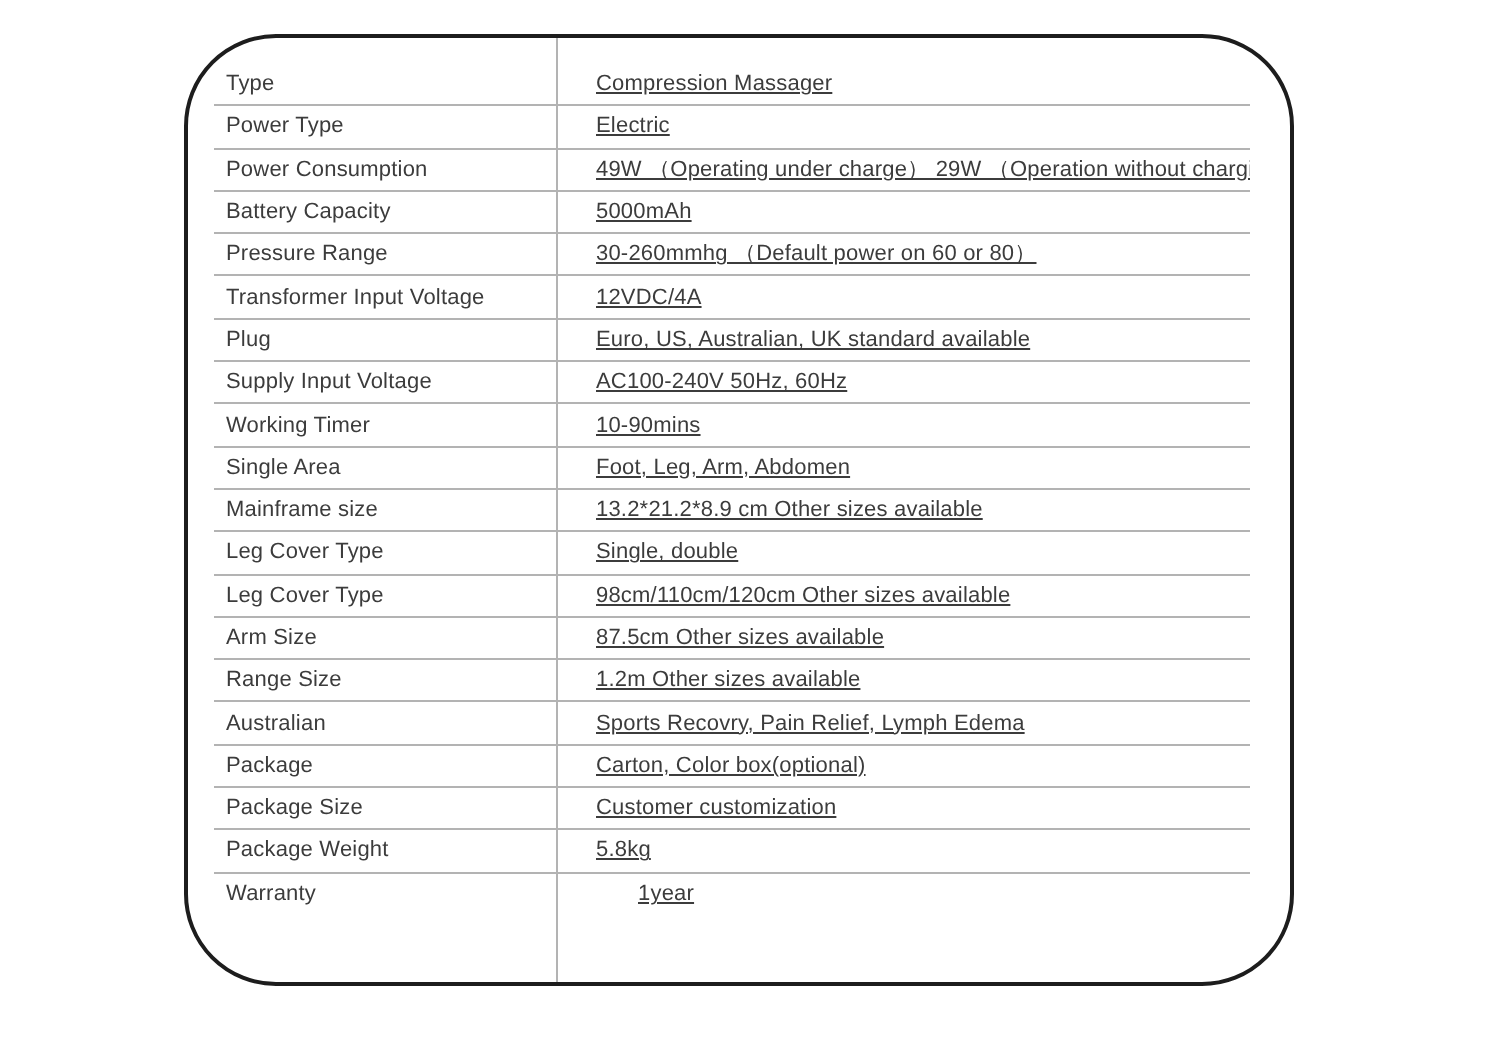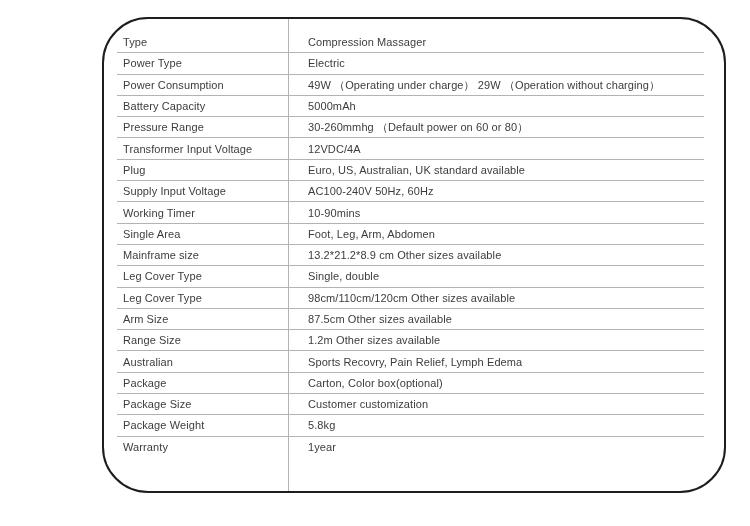--- a/index.html
+++ b/index.html
@@ -15,22 +15,22 @@
     font-family:"Liberation Sans", sans-serif;
   }
   .canvas{
     position:relative;
     width:750px;height:526px;
     background:var(--bg);
     overflow:hidden;
   }
   .spec-card{
     position:absolute;
-    left:102px;top:17px;
-    width:624px;height:476px;
+    left:92px;top:17px;
+    width:555px;height:476px;
     box-sizing:border-box;
     border:2px solid var(--border-color);
     border-radius:46px;
     background:var(--bg);
   }
   .col-divider{
     position:absolute;
     left:184px;top:0;bottom:0;
     width:1px;
     background:var(--line-color);
@@ -39,21 +39,21 @@
     position:absolute;
     left:13px;right:20px;top:13px;
   }
   .row{
     display:flex;
     align-items:center;
     height:21.3px;
     box-sizing:border-box;
     border-bottom:1px solid var(--line-color);
   }
-  .row:last-child{border-bottom:none;}
+  .row:last-child{border-bottom:none;gap:21px;}
   .cell-label{
     flex:0 0 171px;
     width:171px;
     box-sizing:border-box;
     padding-left:6px;
     font-size:11px;
     line-height:12px;
     color:var(--text-color);
     letter-spacing:0.1px;
     white-space:nowrap;
@@ -62,20 +62,21 @@
   .cell-value{
     flex:1;
     box-sizing:border-box;
     padding-left:20px;
     font-size:11px;
     line-height:12px;
     color:var(--text-color);
     letter-spacing:0.1px;
     white-space:nowrap;
     overflow:hidden;
+    text-decoration:underline;
   }
 </style>
 </head>
 <body>
 
 <div class="canvas">
   <div class="spec-card">
     <div class="col-divider"></div>
     <div class="rows" id="rows">
         <div class="row">

